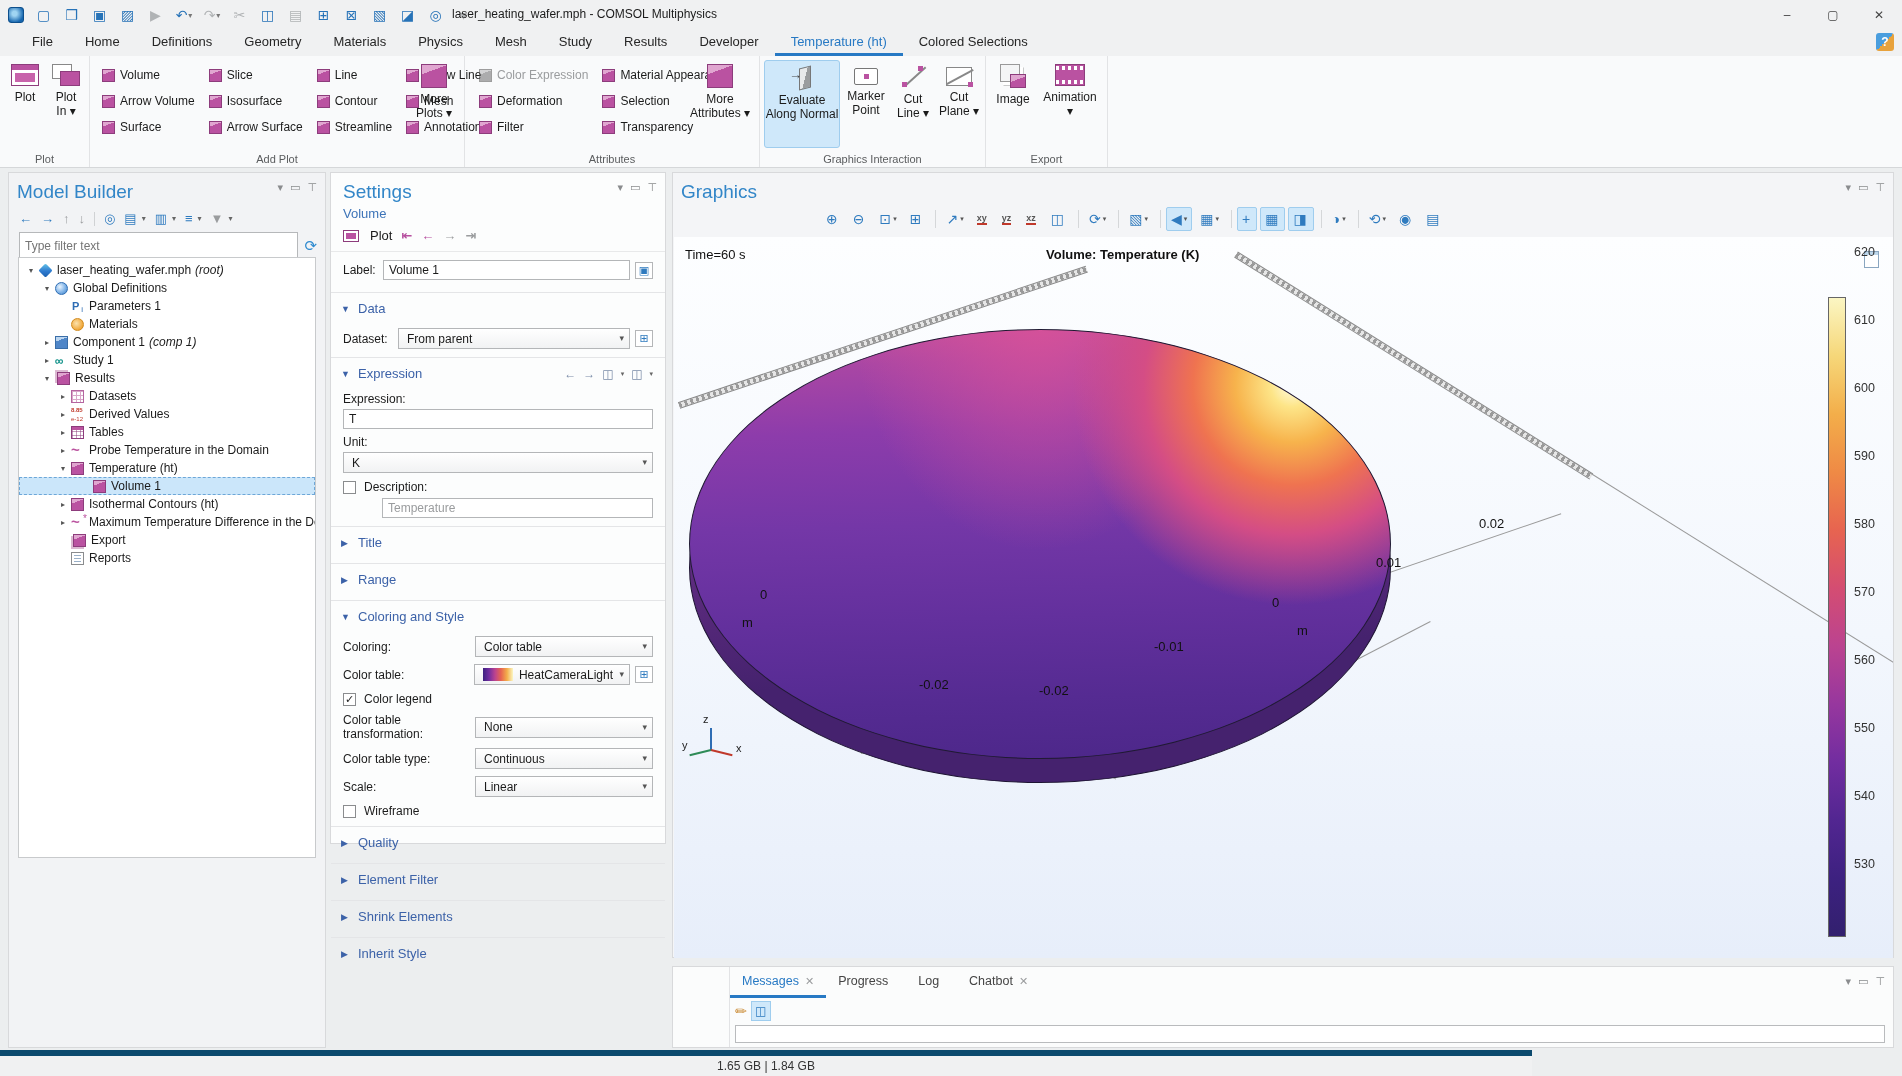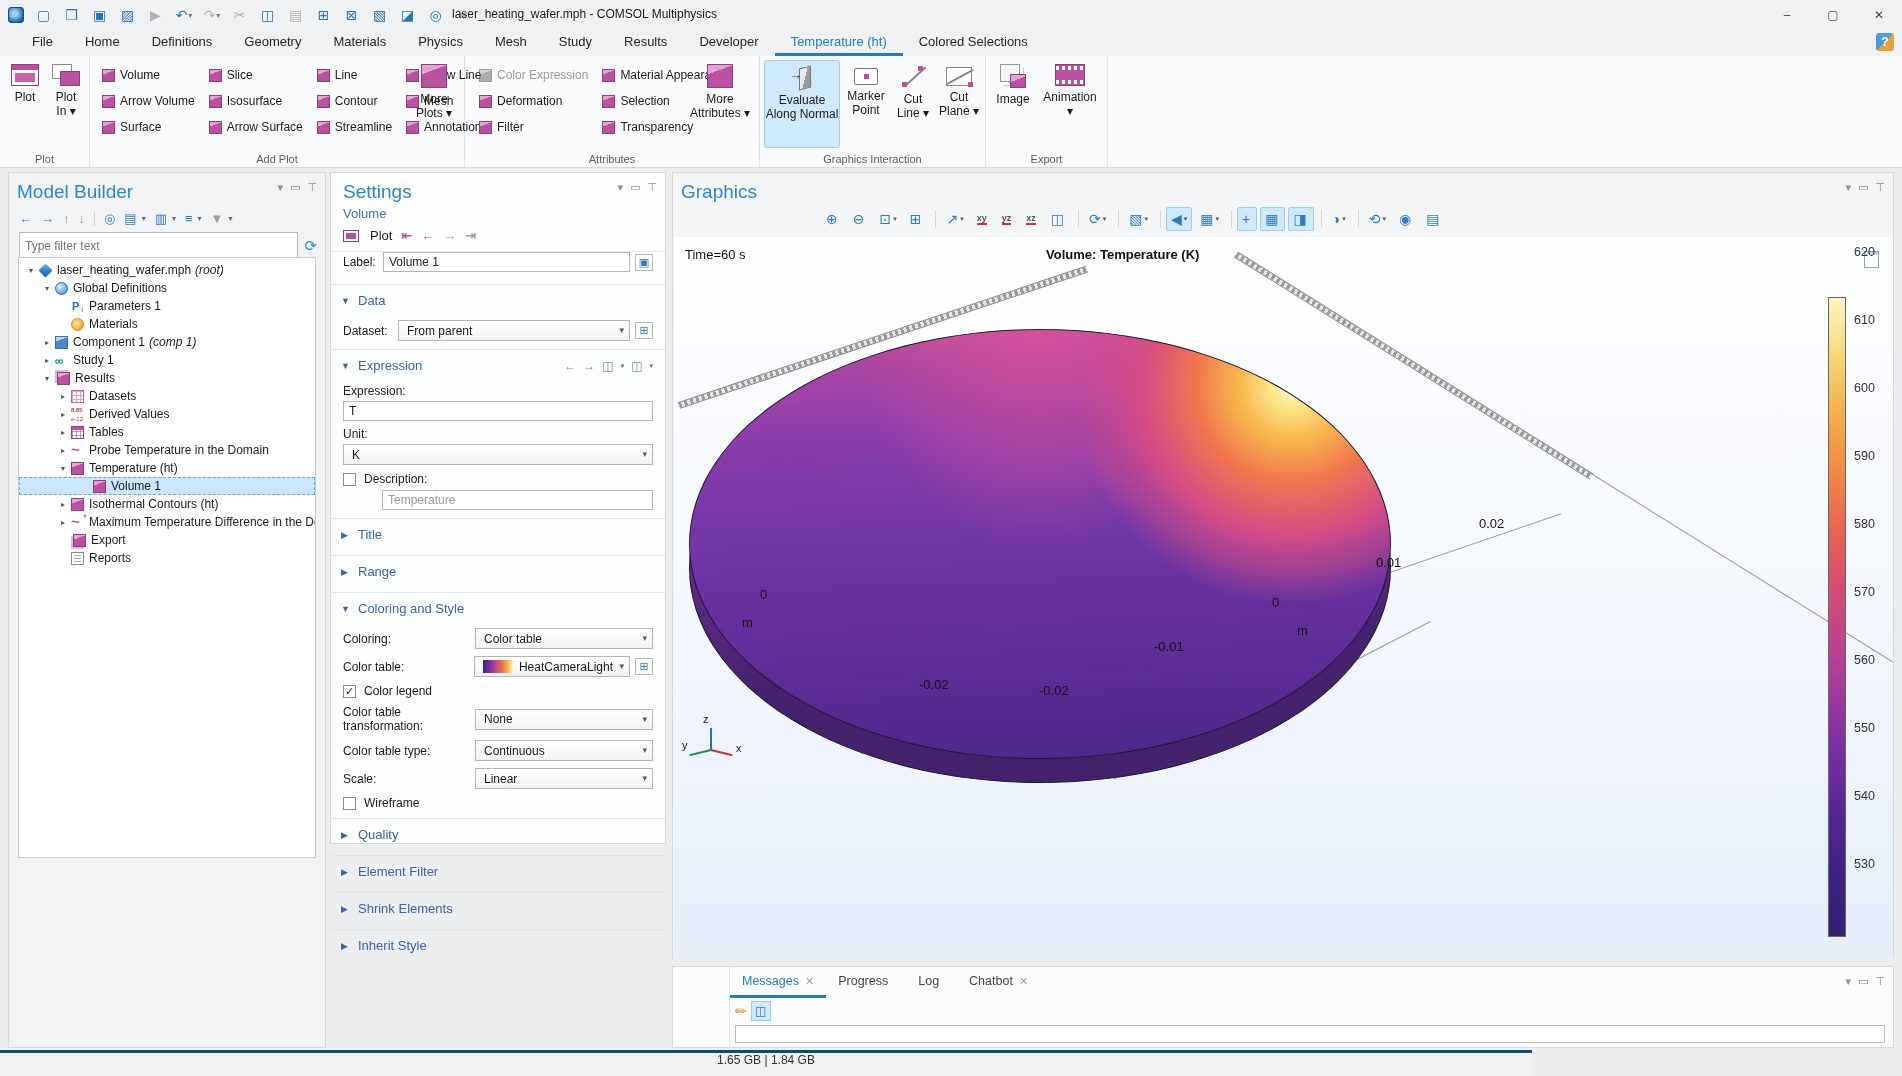--- a/index.html
+++ b/index.html
@@ -221,21 +221,21 @@
   .msg-tab .x { color:#9a9c9e; font-size:11px; }
   .msg-toolbar { position:absolute; left:62px; top:34px; display:flex; align-items:center; gap:4px; }
   .msg-brush { color:#c9872e; font-size:14px; }
   .msg-btn { width:20px; height:20px; background:#cfe8fa; border:1px solid #9fcdee; color:#2f7bbf;
     display:flex; align-items:center; justify-content:center; font-size:12px; }
   .msg-box { position:absolute; left:62px; right:8px; top:58px; height:18px; background:#fff;
     border:1px solid #b9bbbd; }
 
   
   .statusbar { position:absolute; left:0; top:1050px; width:1532px; height:26px; background:#f0f1f2;
-    border-top:3px solid #0c4a6e; display:flex; justify-content:center;
+    border-top:6px solid #0c4a6e; display:flex; align-items:center; justify-content:center;
     font-size:12px; color:#333; }
 </style>
 </head>
 <body>
 
 <div class="titlebar">
   <div class="qat">
     <span class="applogo"></span>
 
       <span class="tbi">
@@ -679,21 +679,21 @@
   <div class="set-sub">Volume</div>
   <div class="set-toolbar">
     <span class="miniwin"></span>
     <span class="plotword">Plot</span>
     <span class="arr-m">⇤</span>
     <span class="arr-m">←</span>
     <span class="arr-g">→</span>
     <span class="arr-g">⇥</span>
   </div>
 
-  <div class="frow" style="margin-top:0;justify-content:space-between;">
+  <div class="frow" style="margin-top:8px;justify-content:space-between;">
     <label style="width:40px;">Label:</label>
     <input class="inp" style="flex: 1 1 0%;" value="Volume 1">
     <span class="sqbtn">▣</span>
   </div>
 
   <div class="sec" style="margin-top:12px;">
     <span class="chev">▼</span>
     <span>Data</span>
   </div>
   <div class="frow">

